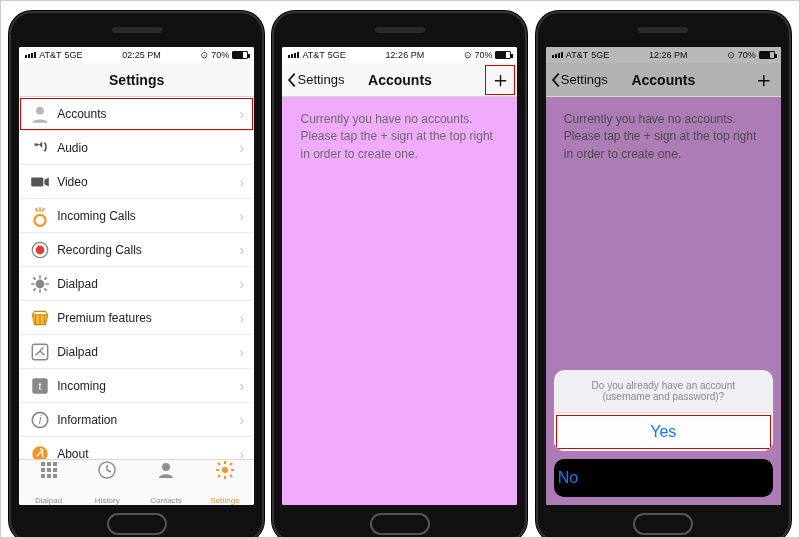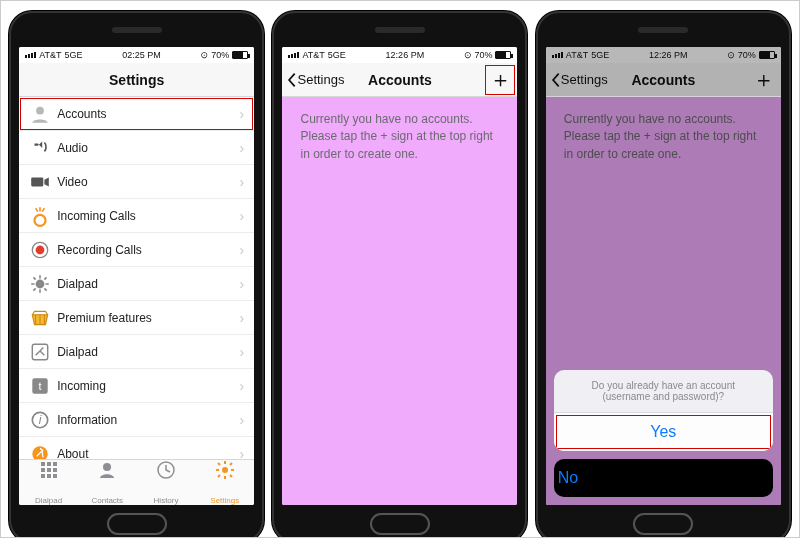--- a/index.html
+++ b/index.html
@@ -331,31 +331,31 @@
                 <rect x="14" y="8" width="4" height="4"></rect>
                 <rect x="2" y="14" width="4" height="4"></rect>
                 <rect x="8" y="14" width="4" height="4"></rect>
                 <rect x="14" y="14" width="4" height="4"></rect>
               </g>
             </svg></span>
           <span>Dialpad</span>
         </div>
         <div class="tab">
           <span><svg viewBox="0 0 20 20">
+              <circle cx="10" cy="10" r="8" fill="none" stroke="currentColor" stroke-width="1.5"></circle>
+              <path d="M10 5v5l4 2" stroke="currentColor" stroke-width="1.5" fill="none"></path>
+            </svg></span>
+          <span>History</span>
+        </div>
+        <div class="tab">
+          <span><svg viewBox="0 0 20 20">
               <circle cx="10" cy="7" r="4" fill="currentColor"></circle>
               <path d="M3 18c1-5 13-5 14 0" fill="currentColor"></path>
             </svg></span>
           <span>Contacts</span>
-        </div>
-        <div class="tab">
-          <span><svg viewBox="0 0 20 20">
-              <circle cx="10" cy="10" r="8" fill="none" stroke="currentColor" stroke-width="1.5"></circle>
-              <path d="M10 5v5l4 2" stroke="currentColor" stroke-width="1.5" fill="none"></path>
-            </svg></span>
-          <span>History</span>
         </div>
         <div class="tab active">
           <span><svg viewBox="0 0 20 20">
               <circle cx="10" cy="10" r="3" fill="currentColor"></circle>
               <path d="M10 1v3M10 16v3M1 10h3M16 10h3M3 3l2 2M15 15l2 2M17 3l-2 2M3 17l2-2" stroke="currentColor" stroke-width="2"></path>
             </svg></span>
           <span>Settings</span>
         </div>
       </div>
   </div>

